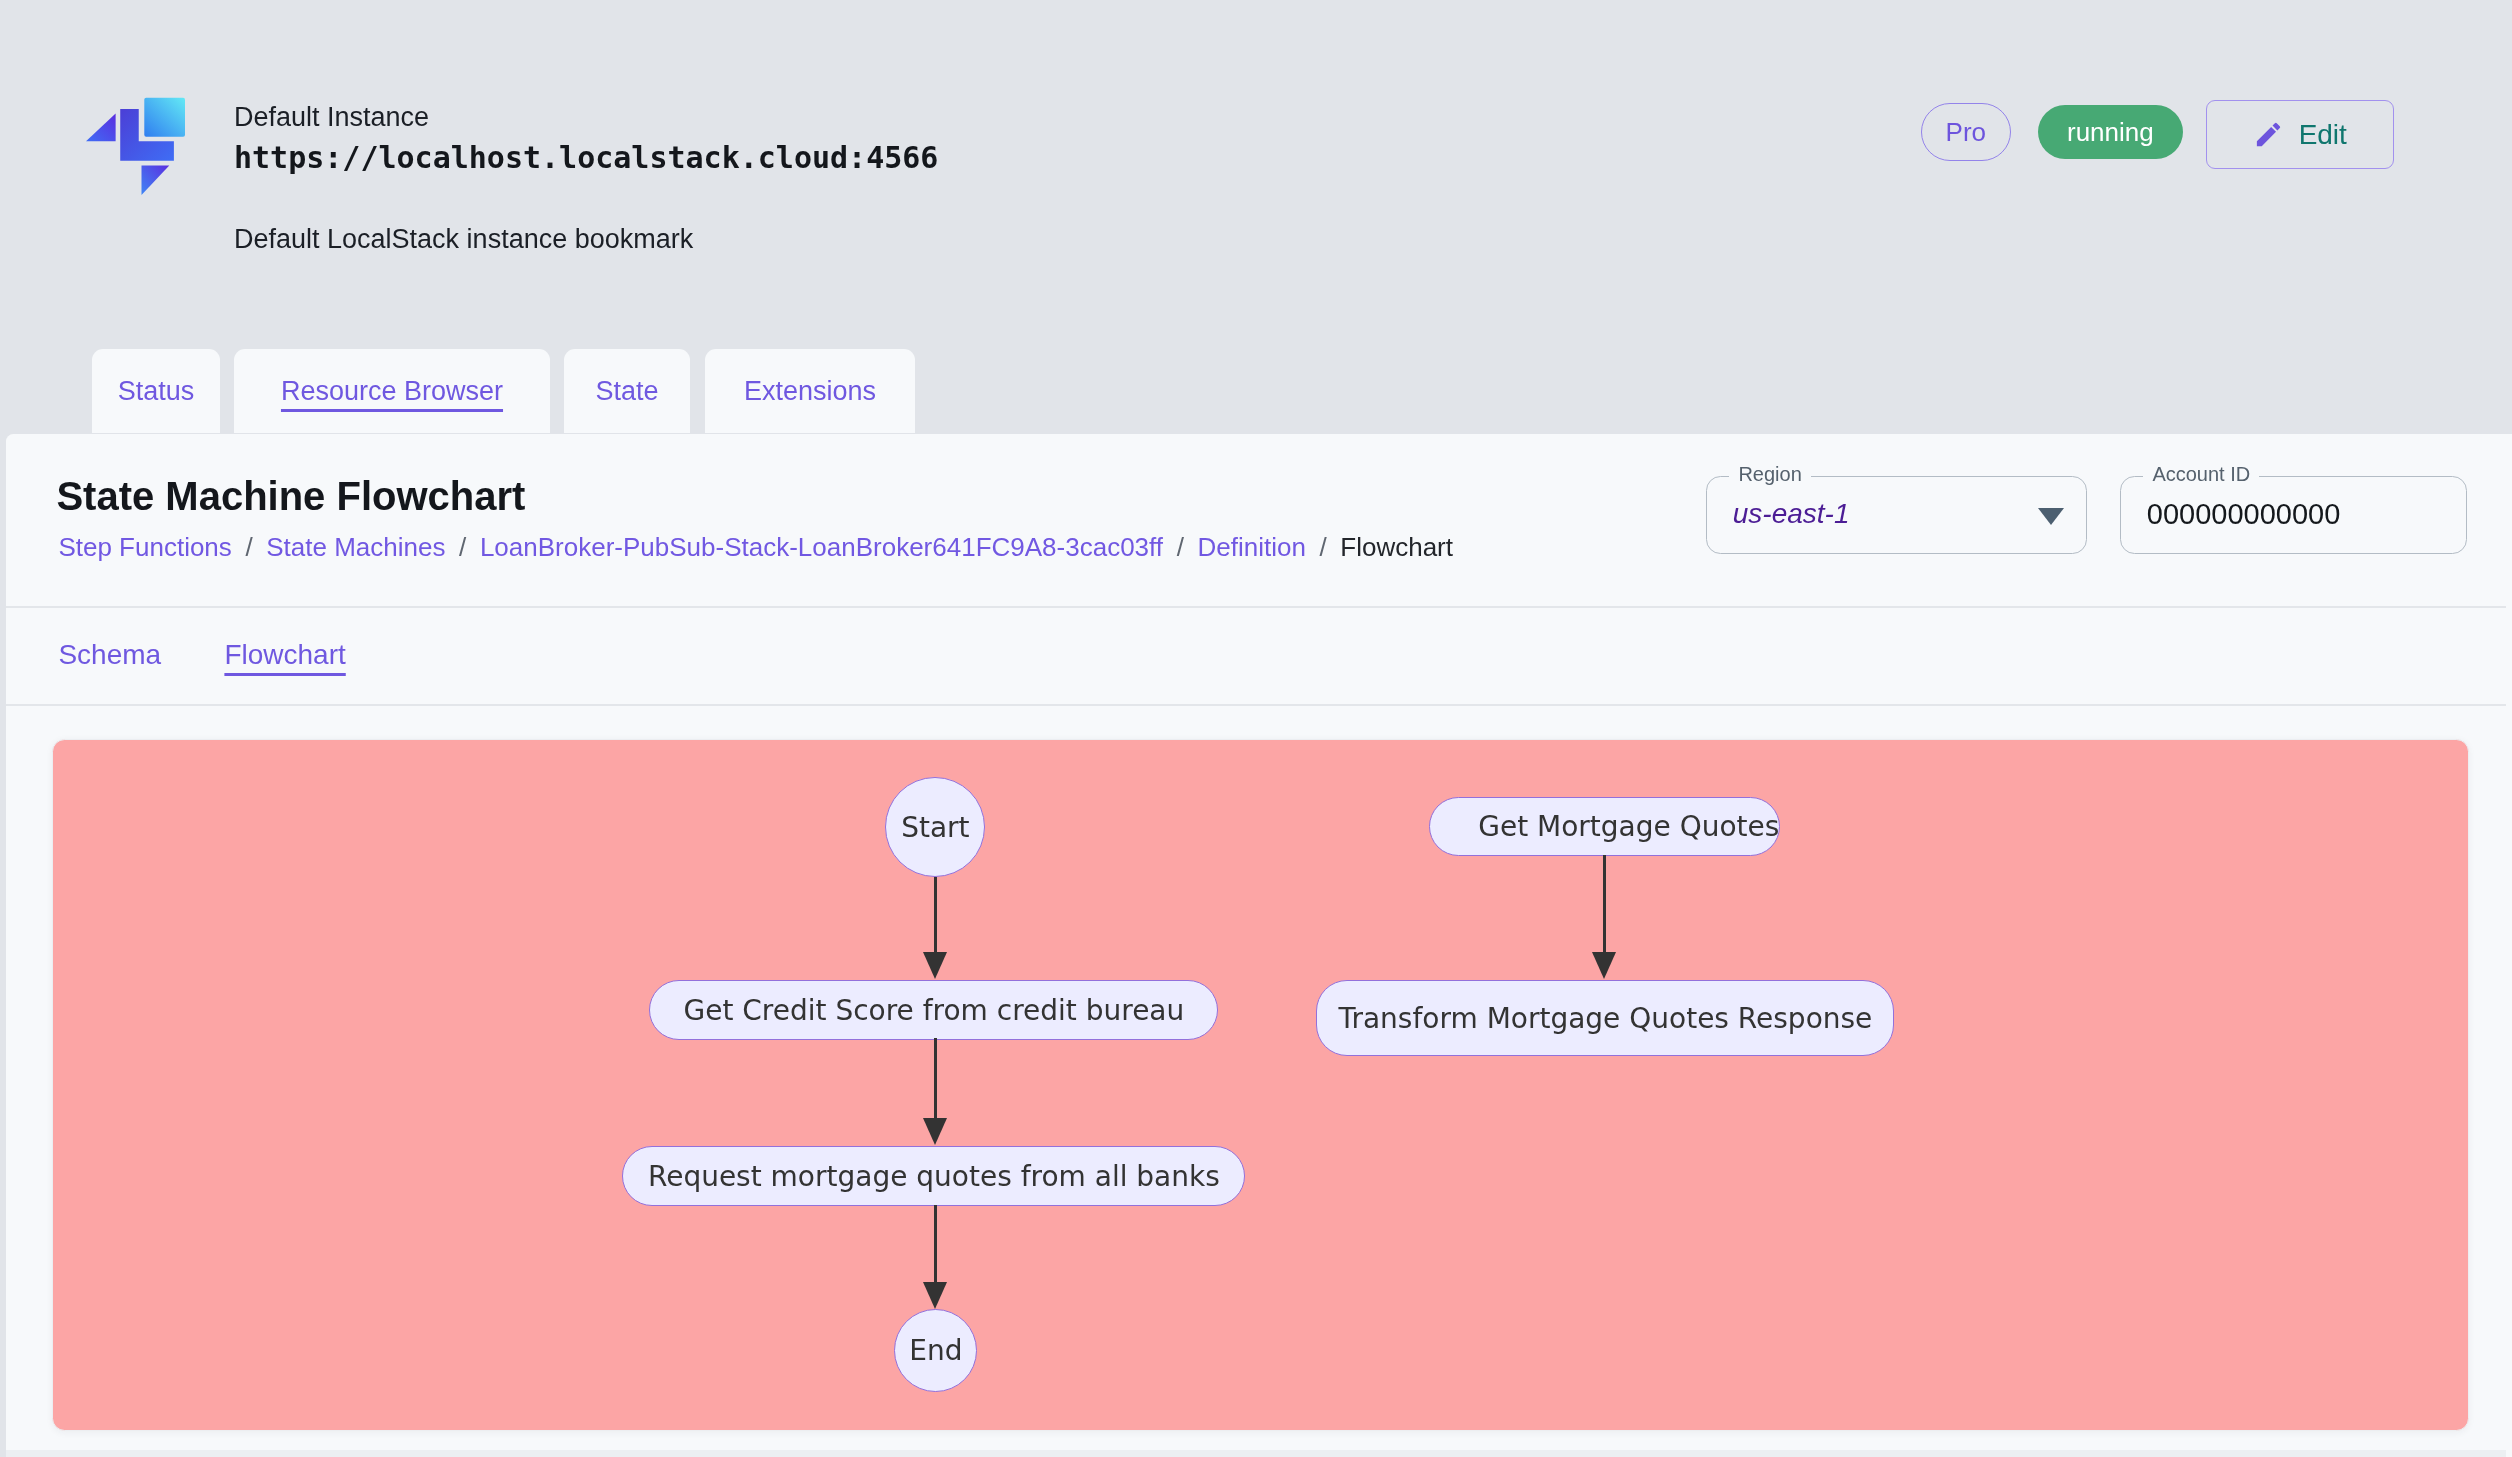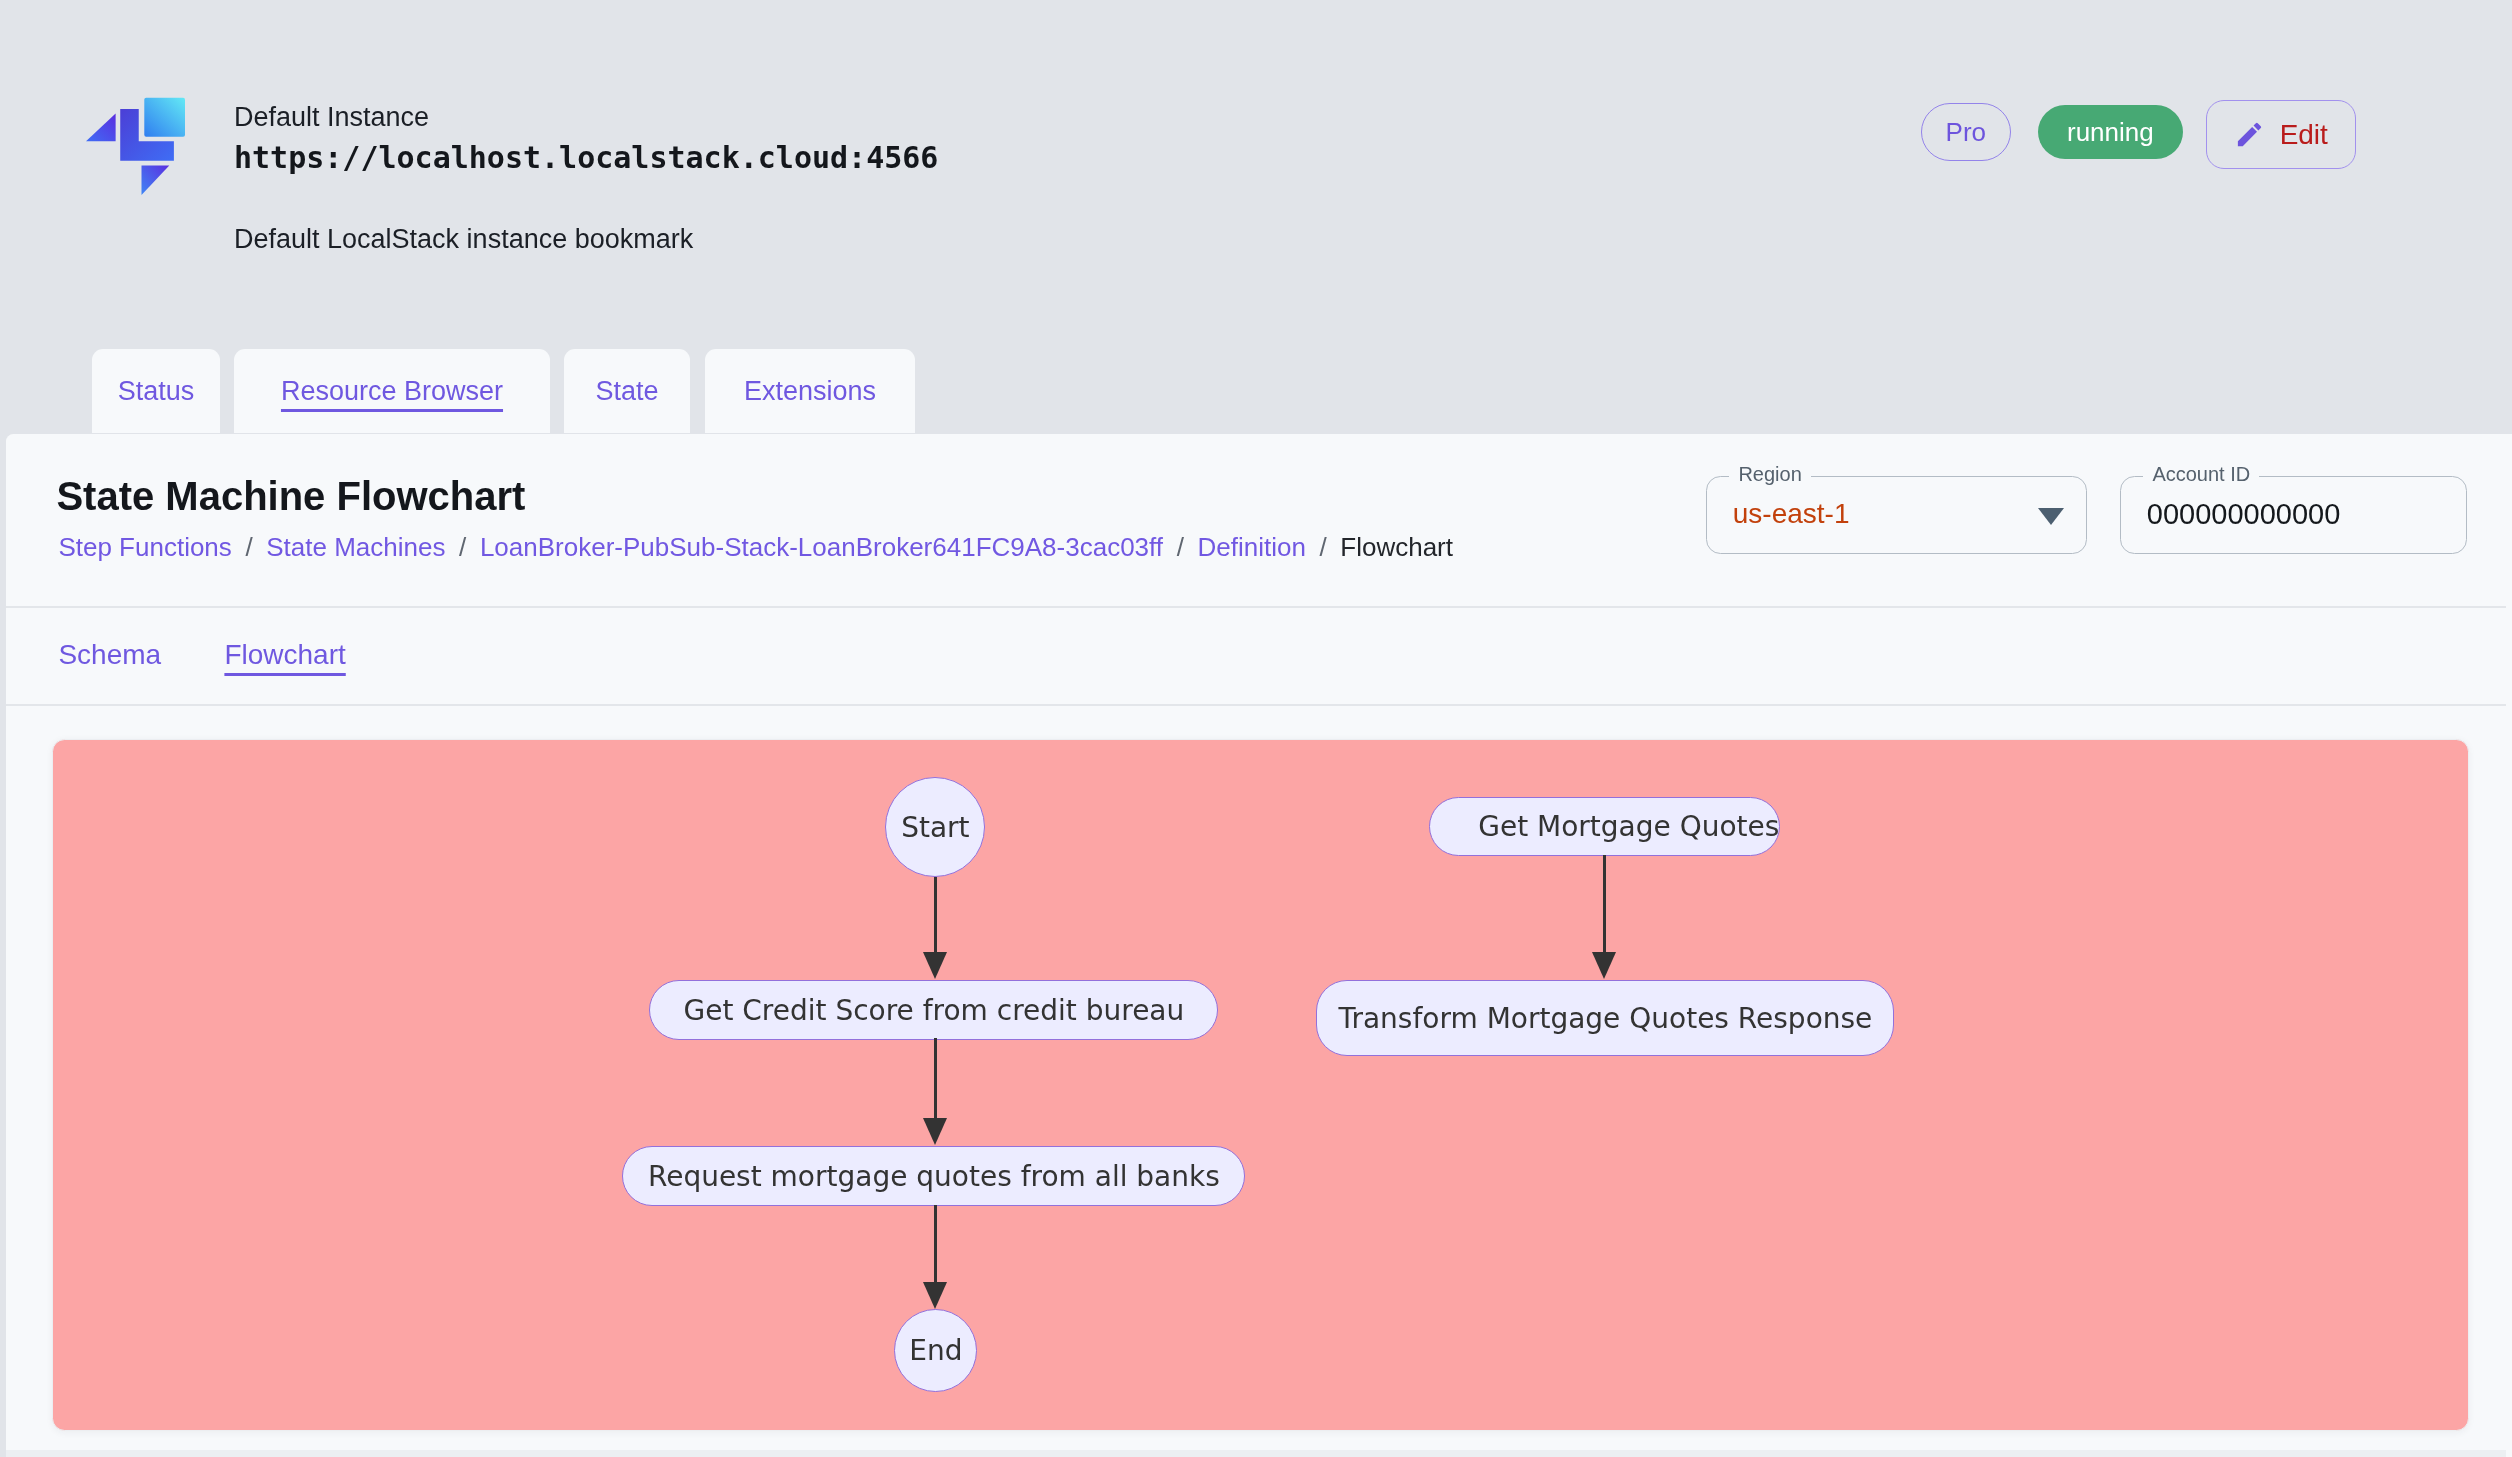--- a/index.html
+++ b/index.html
@@ -13,22 +13,22 @@
   
   .logo{position:absolute;left:86px;top:96px;width:99px;height:99px;}
   .inst-label{position:absolute;left:234px;top:102px;font-size:27px;color:#1b1f26;}
   .inst-url{position:absolute;left:234px;top:140px;font-family:"DejaVu Sans Mono",monospace;font-weight:700;font-size:30px;color:#14171c;}
   .inst-desc{position:absolute;left:234px;top:224px;font-size:27px;color:#1b1f26;}
 
   .chip-pro{position:absolute;left:1921px;top:103px;height:58px;padding:0 23.6px;border:1.8px solid #9383ea;border-radius:31px;
     display:flex;align-items:center;justify-content:center;color:#6d54dd;font-size:26px;box-sizing:border-box;}
   .chip-running{position:absolute;left:2038px;top:105px;height:54px;padding:0 29px;background:#47a974;border-radius:29px;
     display:flex;align-items:center;justify-content:center;color:#ffffff;font-size:26px;}
-  .btn-edit{position:absolute;left:2206px;top:100px;width:150px;height:69px;border:1.8px solid #a291ee;border-radius:18px;
-    display:flex;align-items:center;justify-content:center;gap:14.5px;color:#b91c1c;font-size:28px;box-sizing:border-box;cursor:pointer;background:transparent;}
+  .btn-edit{position:absolute;left:2206px;top:100px;width:188px;height:69px;border:1.8px solid #a291ee;border-radius:9px;
+    display:flex;align-items:center;justify-content:center;gap:14.5px;color:#0f766e;font-size:28px;box-sizing:border-box;cursor:pointer;background:transparent;}
   .btn-edit svg{width:31px;height:31px;fill:#6d54dd;}
 
   
   .tab{position:absolute;top:349px;height:84px;background:#f7f9fb;border-radius:11px 11px 0 0;
     display:flex;align-items:center;justify-content:center;color:#6f58e0;font-size:27px;cursor:pointer;}
   .tab.active span{text-decoration:underline;text-decoration-thickness:2.7px;text-underline-offset:9px;}
   .tab-status{left:92px;width:128px;}
   .tab-resource{left:234px;width:316px;}
   .tab-state{left:564px;width:126px;}
   .tab-extensions{left:705px;width:210px;}
@@ -37,21 +37,21 @@
   .panel{position:absolute;left:6.4px;top:434px;width:2500px;height:1023px;background:#f7f9fb;border-radius:7.3px 7.3px 0 0;padding-left:46px;}
   .page-title{position:absolute;left:50px;top:40px;font-size:40px;font-weight:600;color:#14171c;}
   .breadcrumbs{position:absolute;left:52px;top:98px;font-size:26px;display:flex;gap:13.6px;align-items:center;white-space:nowrap;}
   .breadcrumbs .crumb{color:#7158e2;cursor:pointer;}
   .breadcrumbs .sep{color:#5f6670;}
   .breadcrumbs .current{color:#23262b;}
 
   
   .field{position:absolute;top:42px;height:78px;border:1.8px solid #b3bcc5;border-radius:14.5px;box-sizing:border-box;background:transparent;}
   .field .flabel{position:absolute;left:22px;top:-14.5px;background:#f7f9fb;padding:0 9px;font-size:20px;color:#55616d;}
-  .field .fvalue{position:absolute;left:25.4px;top:0;height:74px;display:flex;align-items:center;font-size:28px;color:#c2410c;}
+  .field .fvalue{position:absolute;left:25.4px;top:0;height:74px;display:flex;align-items:center;font-size:28px;color:#4c1d95;font-style:italic;}
   .field-region{left:1700px;width:381px;cursor:pointer;}
   .field-region .arrow{position:absolute;right:22px;top:31px;width:0;height:0;border-left:13.6px solid transparent;border-right:13.6px solid transparent;border-top:17px solid #4c5f70;}
   .field-account{left:2114px;width:347px;}
   .field-account input{position:absolute;left:25.4px;top:9px;width:290px;height:56px;border:none;outline:none;background:transparent;font-size:29px;color:#14181c;font-family:"Liberation Sans",sans-serif;padding:0;}
 
   .divider{position:absolute;left:0;width:2500px;height:1.8px;background:#e3e6ea;}
   .divider-1{top:172px;}
   .divider-2{top:270px;}
 
   .subtab{position:absolute;top:205px;font-size:28px;color:#6f58e0;cursor:pointer;}

